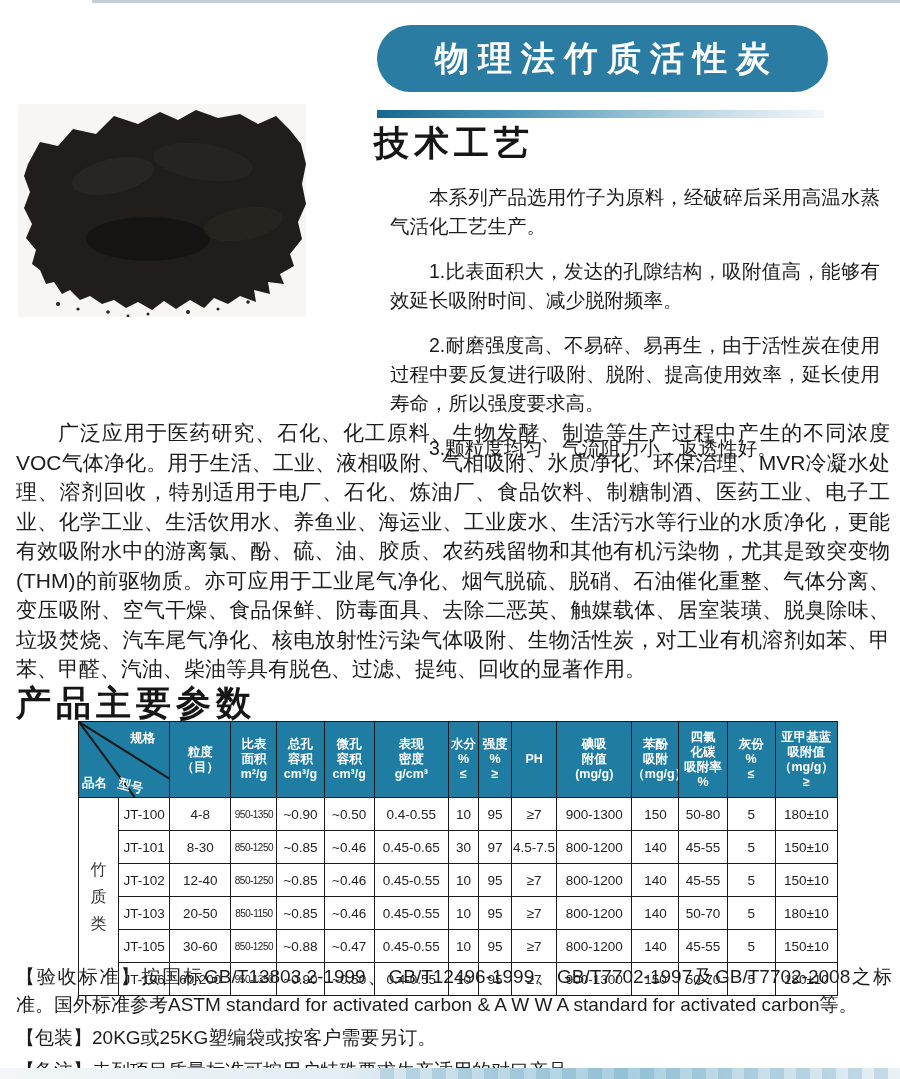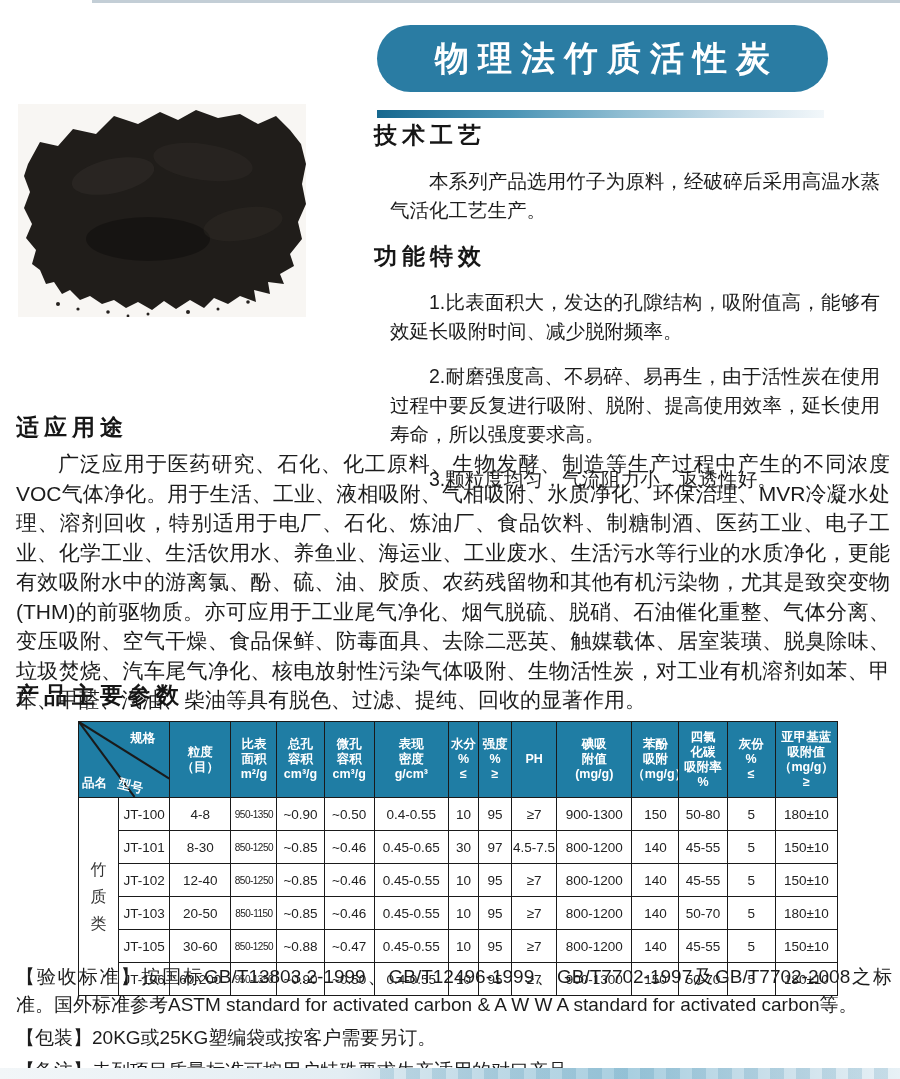--- a/index.html
+++ b/index.html
@@ -25,21 +25,21 @@
   }
 
   
   .product-photo{
     position:absolute;left:18px;top:104px;width:288px;height:213px;
     background:#f8f6f3;overflow:hidden;
   }
 
   
   .sec-heading{
-    font-weight:bold;color:#161616;font-size:23px;letter-spacing:5px;
+    font-weight:bold;color:#161616;font-size:35px;letter-spacing:5px;
     margin:0 0 6px 0;
   }
   .right-col{position:absolute;left:374px;top:120px;width:522px;}
   .right-col p{margin:16px;font-size:19.5px;line-height:29px;text-indent:2em;text-align:justify;}
   .right-col .sec-heading{margin-top:16px;}
   .right-col .sec-heading:first-child{margin-top:0;}
 
   .apps{position:absolute;left:16px;top:412px;width:874px;}
   .apps p{margin:6px 0 0 0;font-size:21px;line-height:29.5px;text-indent:2em;text-align:justify;}
 
@@ -119,28 +119,26 @@
     <circle cx="200" cy="205" r="1.5" fill="#26221f"></circle>
     <circle cx="230" cy="198" r="1.8" fill="#26221f"></circle>
     <circle cx="110" cy="212" r="1.4" fill="#26221f"></circle>
   </svg>
 </div>
 
 <div class="right-col">
   <div class="sec-heading">技术工艺</div>
   <p>本系列产品选用竹子为原料，经破碎后采用高温水蒸气活化工艺生产。</p>
 
-  <div class="sec-heading">功能特效</div>
   <p>1.比表面积大，发达的孔隙结构，吸附值高，能够有效延长吸附时间、减少脱附频率。</p>
   <p>2.耐磨强度高、不易碎、易再生，由于活性炭在使用过程中要反复进行吸附、脱附、提高使用效率，延长使用寿命，所以强度要求高。</p>
   <p>3.颗粒度均匀，气流阻力小，返透性好。</p>
 </div>
 
 <div class="apps">
-  <div class="sec-heading">适应用途</div>
   <p>广泛应用于医药研究、石化、化工原料、生物发酵、制造等生产过程中产生的不同浓度VOC气体净化。用于生活、工业、液相吸附、气相吸附、水质净化、环保治理、MVR冷凝水处理、溶剂回收，特别适用于电厂、石化、炼油厂、食品饮料、制糖制酒、医药工业、电子工业、化学工业、生活饮用水、养鱼业、海运业、工业废水、生活污水等行业的水质净化，更能有效吸附水中的游离氯、酚、硫、油、胶质、农药残留物和其他有机污染物，尤其是致突变物(THM)的前驱物质。亦可应用于工业尾气净化、烟气脱硫、脱硝、石油催化重整、气体分离、变压吸附、空气干燥、食品保鲜、防毒面具、去除二恶英、触媒载体、居室装璜、脱臭除味、垃圾焚烧、汽车尾气净化、核电放射性污染气体吸附、生物活性炭，对工业有机溶剂如苯、甲苯、甲醛、汽油、柴油等具有脱色、过滤、提纯、回收的显著作用。</p>
 </div>
 
 <div class="sec-heading params-heading">产品主要参数</div>
 
 <table class="param-table">
   <colgroup>
     <col style="width:40px">
       <col style="width:51px">
       <col style="width:61px">

